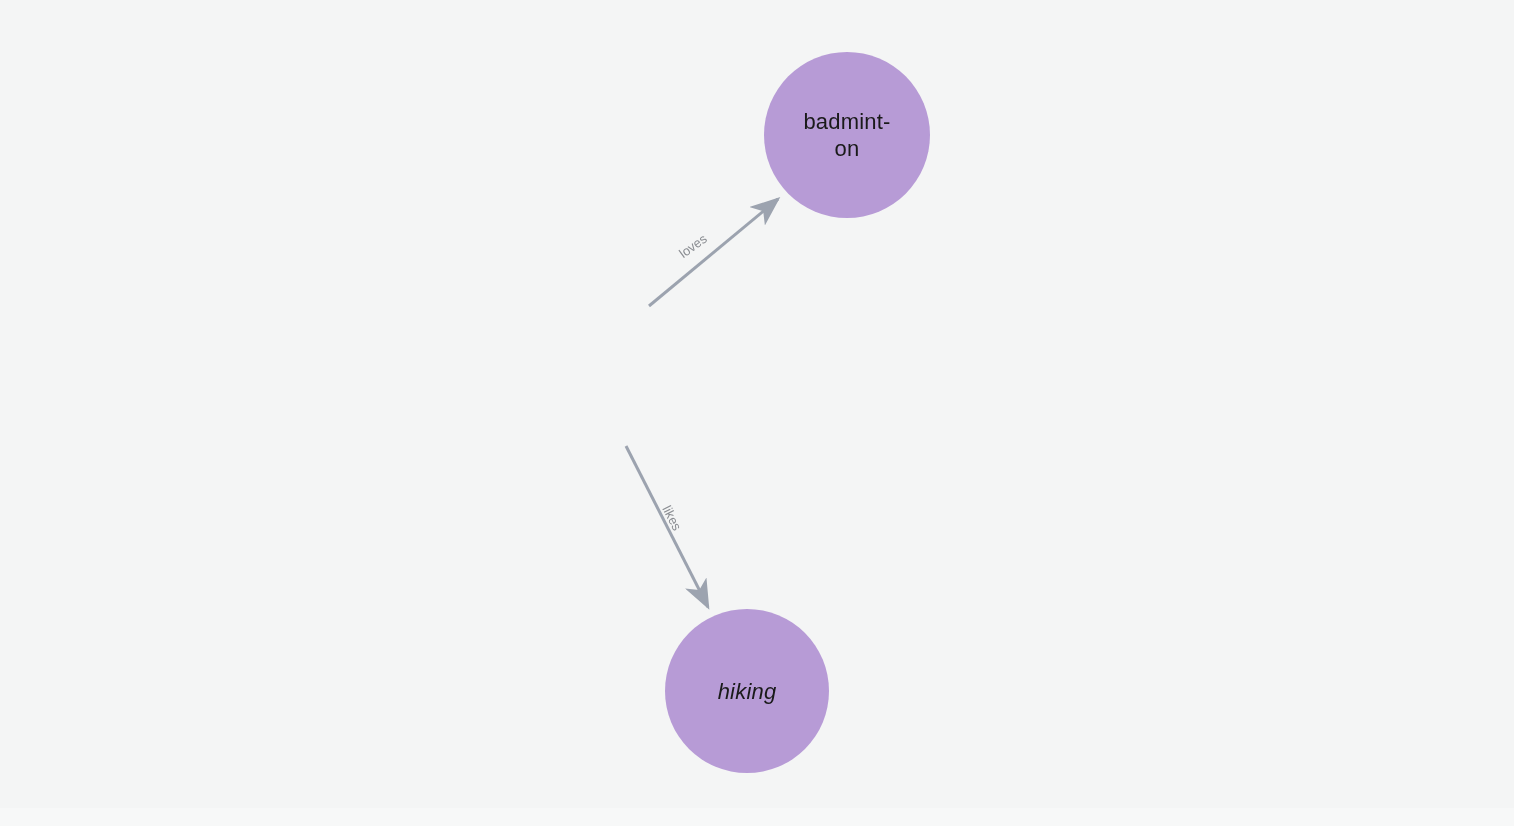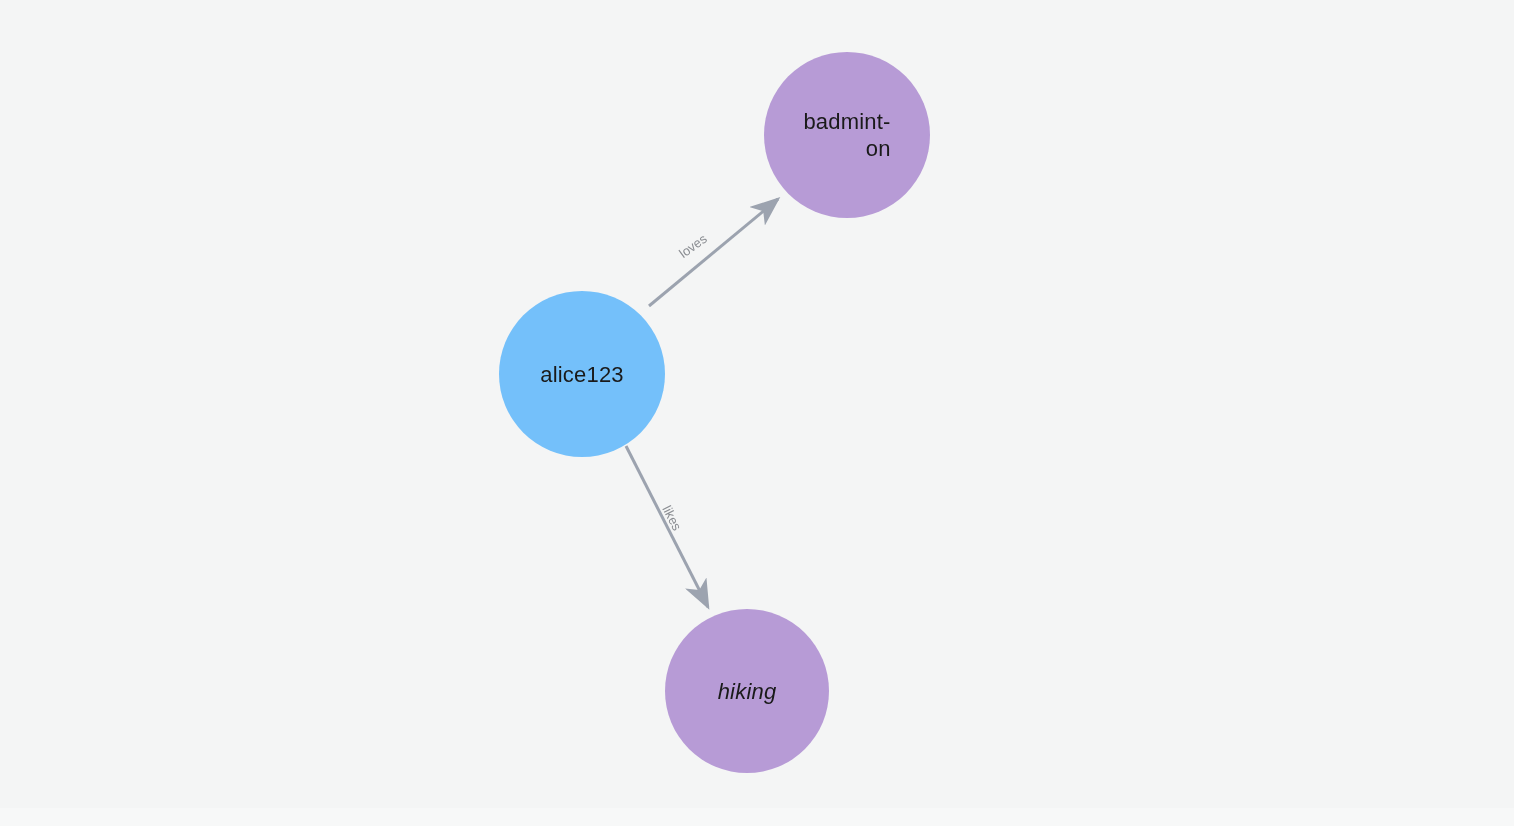--- a/index.html
+++ b/index.html
@@ -25,21 +25,21 @@
     top: 0;
     width: 1514px;
     height: 826px;
   }
   .node-circle {
     position: absolute;
     border-radius: 50%;
     display: flex;
     align-items: center;
     justify-content: center;
-    text-align: right;
+    text-align: center;
     box-sizing: border-box;
     cursor: pointer;
   }
   .node-label {
     color: #1a1a1a;
     font-size: 22px;
     line-height: 27px;
     letter-spacing: 0.2px;
     white-space: pre-line;
     pointer-events: none;
@@ -84,23 +84,20 @@
     </g>
 
     <g>
       <line id="edge-line-1" stroke="#9ca3af" stroke-width="3" stroke-linecap="butt" marker-end="url(#arrowhead-likes)" x1="626" y1="446" x2="708" y2="607"></line>
     </g>
   </svg>
 
   <div id="edge-label-0" class="edge-label" style="left: 693px; top: 246px; transform: translate(-50%, -50%) rotate(-36deg);">loves</div>
   <div id="edge-label-1" class="edge-label" style="left: 672px; top: 518px; transform: translate(-50%, -50%) rotate(63deg);">likes</div>
 
-  <div id="node-0" class="node-circle" style="left: 499px; top: 291px; width: 166px; height: 166px; background: rgb(116, 192, 250);">
-    <span class="node-label">alice123</span>
-  </div>
 
   <div id="node-1" class="node-circle" style="left: 764px; top: 52px; width: 166px; height: 166px; background: rgb(183, 155, 214);">
     <span class="node-label">badmint-
 on</span>
   </div>
 
   <div id="node-2" class="node-circle" style="left: 665px; top: 609px; width: 164px; height: 164px; background: rgb(183, 155, 214); font-style: italic;">
     <span class="node-label">hiking</span>
   </div>
 

